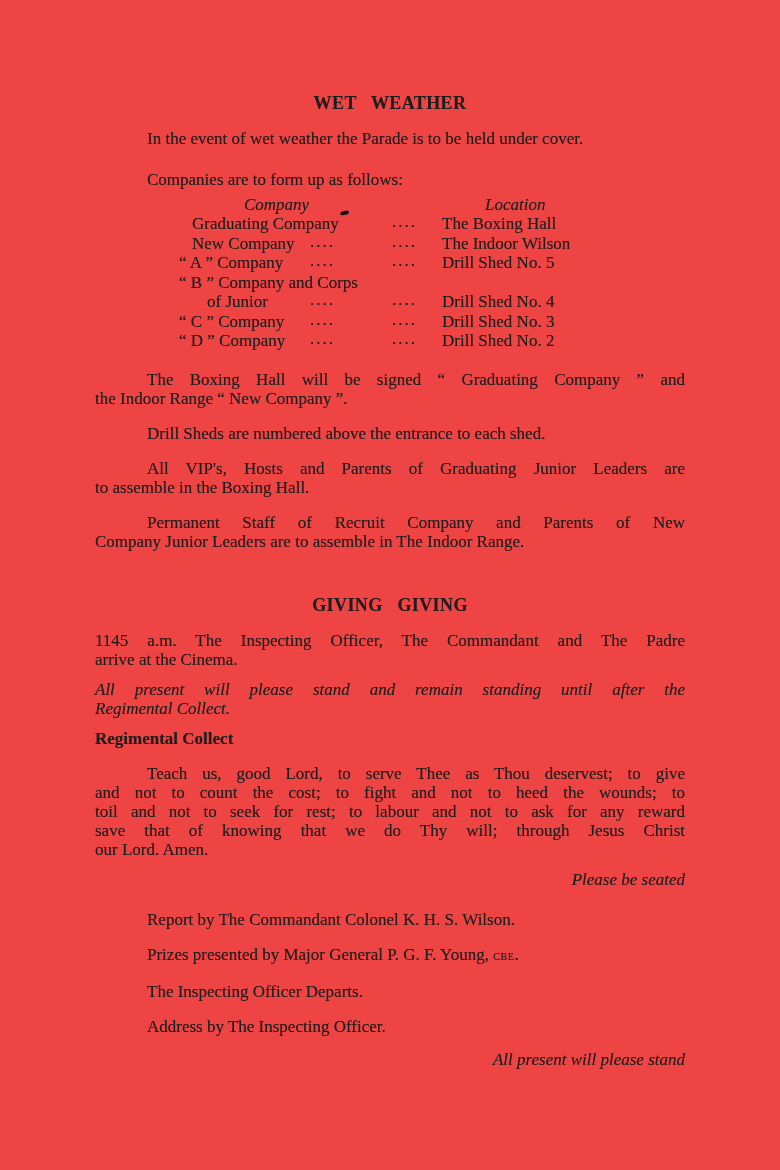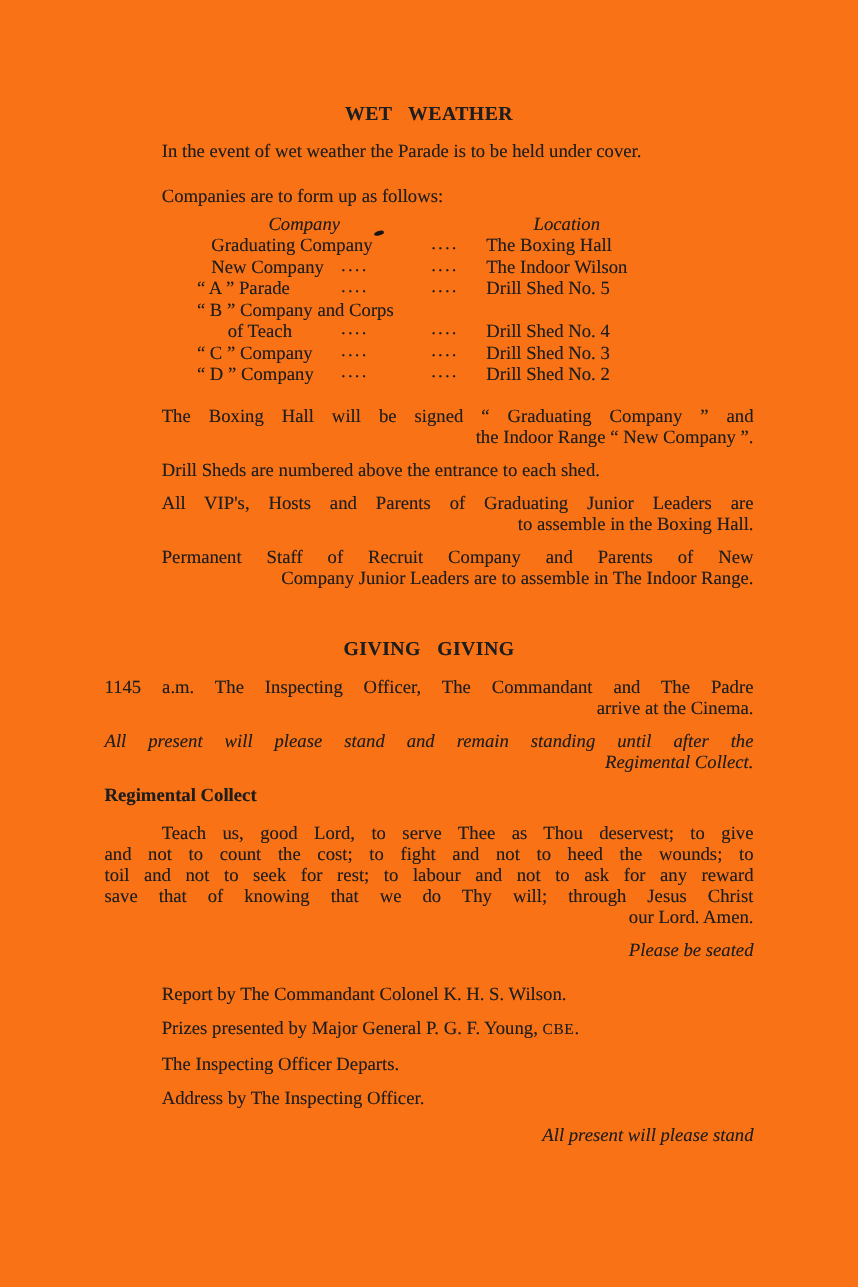--- a/index.html
+++ b/index.html
@@ -5,21 +5,21 @@
   html, body { margin: 0; padding: 0; }
   body {
     width: 780px; height: 1170px;
     background: #ffffff;
     font-family: "Liberation Serif", serif;
     color: #1e1e1e;
     overflow: hidden;
   }
   .page {
     width: 780px; height: 1170px;
-    background: #f97316;
+    background: #ef4444;
     position: relative;
   }
   .content {
     width: 590px;
     margin: 0 auto;
     padding-top: 94px;
     font-size: 17px;
     line-height: 19px;
     text-shadow: 0 0 0.5px rgba(20,20,20,0.45);
   }
@@ -29,22 +29,22 @@
     font-weight: bold;
     text-align: center;
     word-spacing: 0.55em;
     letter-spacing: 0.4px;
   }
   .sec-title.ww { margin-bottom: 15px; }
   .sec-title.pg { margin-top: 45px; margin-bottom: 16px; }
   .para { margin: 0 0 11px 0; }
   .pline { text-align: left; }
   .jline { text-align: justify; text-align-last: justify; }
-  .line  { text-align: right; }
-  .indent { text-indent: 52px; }
+  .line  { text-align: left; }
+  .indent { text-indent: 52px; margin-top: 16px; }
   .intro { margin-bottom: 22px; }
   .formup { margin-bottom: 6px; }
   .mb-list { margin-bottom: 12px; }
   .italic { font-style: italic; }
   .bold { font-weight: bold; }
   .center-it { text-align: right; font-style: italic; }
   .collect-head { margin-bottom: 16px; }
   .seated { margin-top: 10px; margin-bottom: 21px; }
   .stand-final { margin-top: 14px; }
 
@@ -67,21 +67,21 @@
   .t-d2 { left: 200px; }
   .t-loc { position: absolute; left: 250px; top: 0; white-space: nowrap; }
   .ink-speck {
     position: absolute;
     left: 148px; top: 16px;
     width: 9px; height: 4px;
     background: #151515;
     border-radius: 60% 40% 50% 50%;
     transform: rotate(-12deg);
   }
-  .smallcaps { font-size: 14px; letter-spacing: 0.6px; }
+  .smallcaps { font-size: 10px; letter-spacing: 0.6px; }
 </style>
 </head>
 <body>
 
 <div class="page">
   <div class="content">
 
     <h1 class="sec-title ww">WET WEATHER</h1>
 
     <p class="para pline indent intro">In the event of wet weather the Parade is to be held under cover.</p>
@@ -100,33 +100,33 @@
         <span class="t-d2">....</span>
         <span class="t-loc">The Boxing Hall</span>
       </div>
       <div class="t-row">
         <span class="t-co">New Company</span>
         <span class="t-d1">....</span>
         <span class="t-d2">....</span>
         <span class="t-loc">The Indoor Wilson</span>
       </div>
       <div class="t-row">
-        <span class="t-co hang">“ A ” Parade</span>
+        <span class="t-co hang">“ A ” Company</span>
         <span class="t-d1">....</span>
         <span class="t-d2">....</span>
         <span class="t-loc">Drill Shed No. 5</span>
       </div>
       <div class="t-row">
         <span class="t-co hang">“ B ” Company and Corps</span>
         <span class="t-d1"></span>
         <span class="t-d2"></span>
         <span class="t-loc"></span>
       </div>
       <div class="t-row">
-        <span class="t-co ind">of Teach</span>
+        <span class="t-co ind">of Junior</span>
         <span class="t-d1">....</span>
         <span class="t-d2">....</span>
         <span class="t-loc">Drill Shed No. 4</span>
       </div>
       <div class="t-row">
         <span class="t-co hang">“ C ” Company</span>
         <span class="t-d1">....</span>
         <span class="t-d2">....</span>
         <span class="t-loc">Drill Shed No. 3</span>
       </div>

